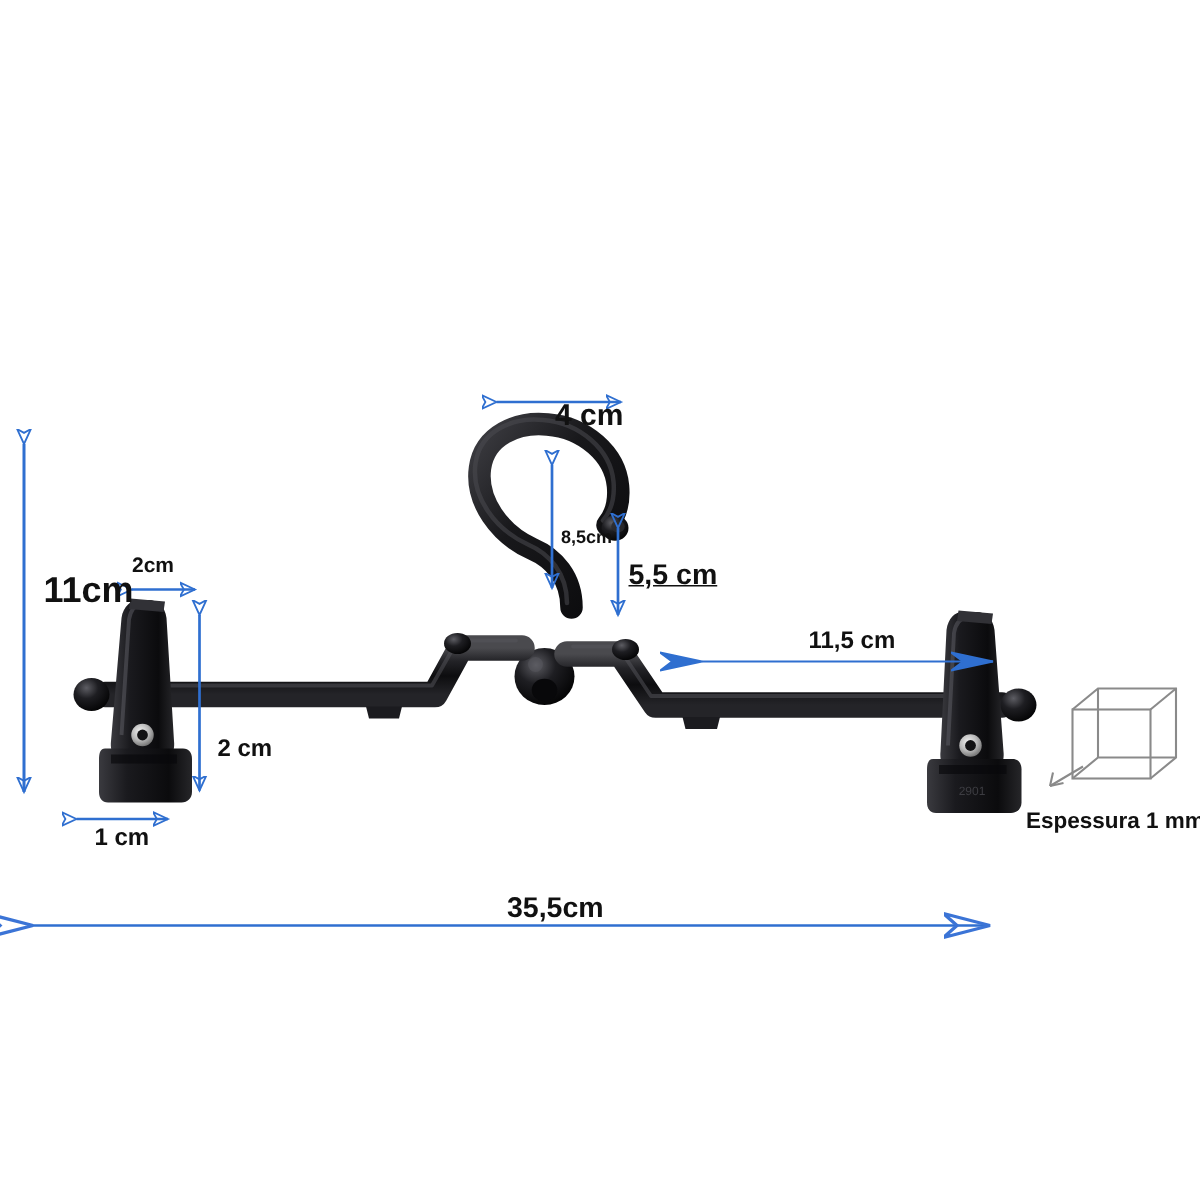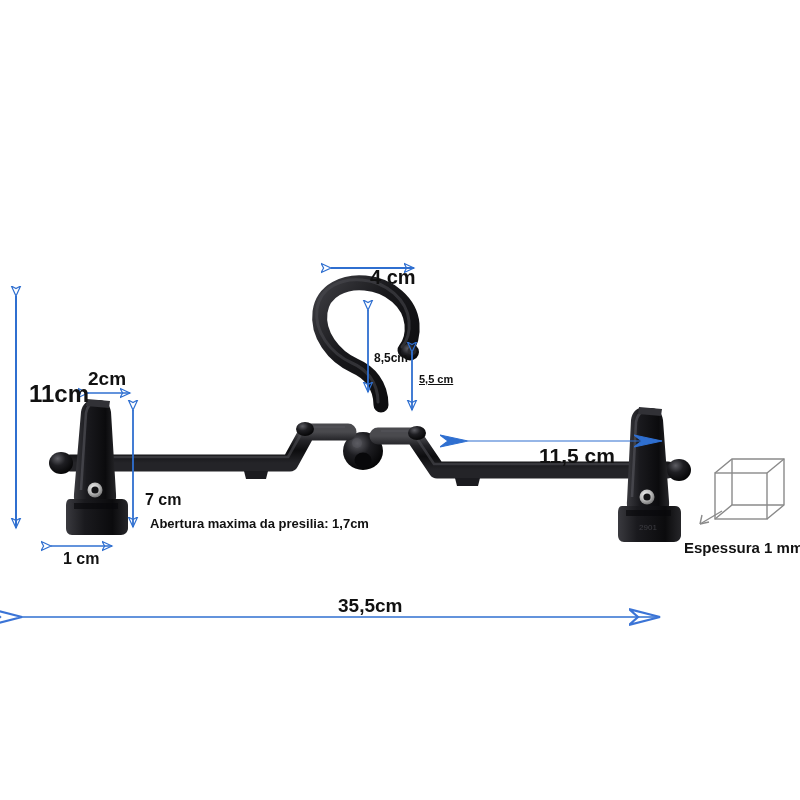--- a/index.html
+++ b/index.html
@@ -24,28 +24,28 @@
   }
   .dim-label {
     position: absolute;
     color: #111111;
     font-family: "Liberation Sans", sans-serif;
     white-space: nowrap;
     line-height: 1;
     font-weight: 700;
   }
   .lbl-11cm   { left: 29px;  top: 382px; font-size: 24px; }
-  .lbl-2cm    { left: 88px;  top: 369px; font-size: 19px; }
+  .lbl-2cm    { left: 88px;  top: 369px; font-size: 14px; }
   .lbl-7cm    { left: 145px; top: 492px; font-size: 16px; }
   .lbl-3cm    { left: 63px;  top: 551px; font-size: 16px; }
   .lbl-abert  { left: 150px; top: 517px; font-size: 13px; font-weight: 700; }
   .lbl-4cm    { left: 370px; top: 243px; font-size: 20px; margin-top: 24px; }
   .lbl-85cm   { left: 374px; top: 352px; font-size: 12px; }
-  .lbl-55cm   { left: 419px; top: 374px; font-size: 11px; text-decoration: underline; }
-  .lbl-115cm  { left: 539px; top: 445px; font-size: 21px; }
+  .lbl-55cm   { left: 419px; top: 374px; font-size: 19px; text-decoration: underline; }
+  .lbl-115cm  { left: 539px; top: 420px; font-size: 16px; }
   .lbl-35cm   { left: 338px; top: 596px; font-size: 19px; }
   .lbl-espess { left: 684px; top: 540px; font-size: 15px; }
 </style>
 </head>
 <body>
 
 <div id="page">
 
   <svg id="product-svg" viewBox="0 0 800 800">
     <defs>
@@ -205,23 +205,22 @@
       <path d="M767,473 L784,459"></path>
       <path d="M715,519 L732,505 L784,505"></path>
       <path d="M732,459 L732,505"></path>
       <path d="M700,524 L722,511" stroke="#8a8a8a" stroke-width="1.4"></path>
       <path d="M700,524 L709,522 M700,524 L702,515" stroke="#8a8a8a" stroke-width="1.4"></path>
     </g>
   </svg>
 
   <div class="dim-label lbl-11cm">11cm</div>
   <div class="dim-label lbl-2cm">2cm</div>
-  <div class="dim-label lbl-7cm">7 cm</div>
+  <div class="dim-label lbl-7cm">2 cm</div>
   <div class="dim-label lbl-3cm">1 cm</div>
-  <div class="dim-label lbl-abert">Abertura maxima da presilia: 1,7cm</div>
   <div class="dim-label lbl-4cm">4 cm</div>
   <div class="dim-label lbl-85cm">8,5cm</div>
   <div class="dim-label lbl-55cm">5,5 cm</div>
   <div class="dim-label lbl-115cm">11,5 cm</div>
   <div class="dim-label lbl-35cm">35,5cm</div>
   <div class="dim-label lbl-espess">Espessura 1 mm</div>
 
 </div>
 
 </body></html>

